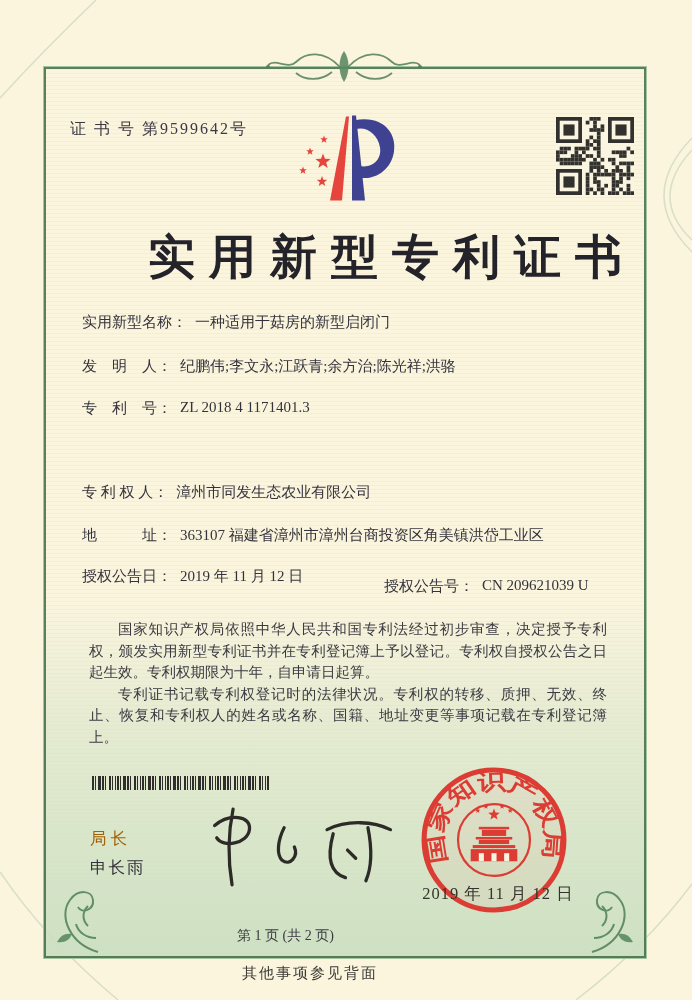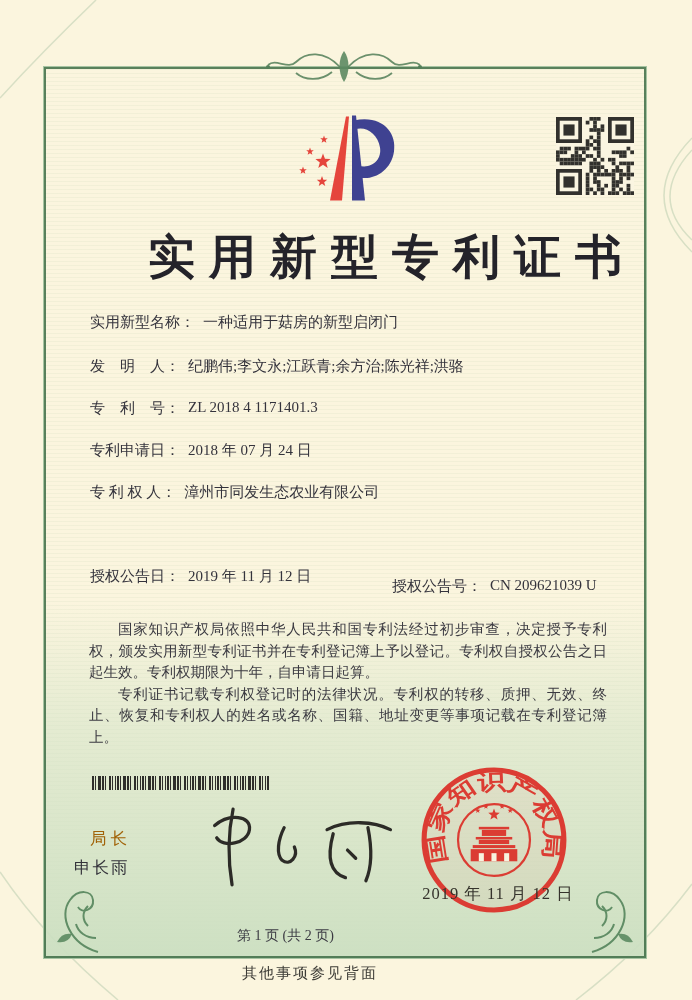--- a/index.html
+++ b/index.html
@@ -22,29 +22,29 @@
       linear-gradient(180deg, rgba(223,235,214,0) 60%, rgba(210,227,199,0.55) 74%, rgba(203,223,193,0.95) 100%),
       repeating-linear-gradient(0deg, rgba(160,190,150,0.10) 0 1px, rgba(0,0,0,0) 1px 4px);
   }
   .cert-no{position:absolute;left:70px;top:119px;font-size:16px;letter-spacing:2px;color:#3a3944;white-space:pre;}
   .logo{position:absolute;left:292px;top:110px;width:110px;height:96px;}
   .qr{position:absolute;left:556px;top:117px;width:78px;height:78px;}
   .title{
     position:absolute;left:46px;top:226px;width:678px;text-align:center;
     font-size:47px;font-weight:bold;letter-spacing:14px;text-indent:14px;color:#24232a;
   }
-  .field-row{position:absolute;left:90px;width:520px;display:flex;font-size:15px;color:#34333c;}
+  .field-row{position:absolute;left:82px;width:520px;display:flex;font-size:15px;color:#34333c;}
   .f-label{white-space:pre;}
   .f-value{white-space:pre;margin-left:8px;}
   .pair2{position:absolute;left:302px;display:flex;margin-top:10px;}
   .paras{position:absolute;left:89px;top:598px;width:518px;font-size:14.5px;line-height:21.5px;color:#3b3a41;text-align:justify;margin-top:21px;}
   .paras p{margin:0;text-indent:2em;}
   .barcode{position:absolute;left:92px;top:776px;width:180px;height:14px;}
   .director-title{position:absolute;left:90px;top:828px;font-size:16.5px;letter-spacing:4px;color:#a16207;}
-  .director-name{position:absolute;left:74px;top:857px;font-size:16.5px;letter-spacing:2px;color:#33323a;}
+  .director-name{position:absolute;left:90px;top:857px;font-size:16.5px;letter-spacing:2px;color:#33323a;}
   .signature{position:absolute;left:198px;top:799px;width:205px;height:94px;}
   .seal{position:absolute;left:418px;top:764px;width:152px;height:152px;opacity:.93;}
   .seal-date{position:absolute;left:418px;top:883px;width:160px;text-align:center;font-size:16.5px;letter-spacing:1px;color:#35332c;white-space:pre;}
   .page-num{position:absolute;left:43px;top:927px;width:485px;text-align:center;font-size:14px;color:#3a3942;white-space:pre;}
   .back-note{position:absolute;left:0;top:964px;width:620px;text-align:center;font-size:15px;letter-spacing:2px;color:#3c3b36;}
   .ornament-top{position:absolute;left:244px;top:46px;width:200px;height:42px;}
   .corner-fl{position:absolute;width:48px;height:80px;}
   .corner-fl.left{left:52px;top:874px;}
   .corner-fl.right{left:590px;top:874px;transform:scaleX(-1);}
 </style>
@@ -87,20 +87,21 @@
   </svg>
   <svg class="corner-fl right" viewBox="0 0 48 80">
     <g stroke="#55855c" stroke-width="2" fill="none" opacity="0.9">
       <path d="M46,78 C18,70 6,42 18,26 C26,15 40,16 41,26 C42,36 30,40 26,33"></path>
       <path d="M36,52 C30,46 30,38 36,32"></path>
       <path d="M44,64 C34,64 26,58 24,50"></path>
     </g>
     <path d="M20,60 q-10,-2 -15,8 q11,2 15,-8 Z" fill="#55855c" opacity="0.85"></path>
   </svg>
 
+  <div class="cert-no">证 书 号 第9599642号</div>
 
   <svg class="logo" viewBox="0 0 110 95">
     <polygon points="54,6 57,6 50,90 38,90" fill="#e5453c"></polygon>
     <polygon points="60,5 64,5 73,90 60,90" fill="#3f4291"></polygon>
     <path d="M62,10 C90,4 105,22 102,41 C99,61 81,70 68,67 L66,55 C80,59 90,49 88,37 C86,23 73,15 63,19 Z" fill="#3f4291"></path>
     <polygon fill="#e5453c" points="32.00,25.00 32.99,27.64 35.80,27.76 33.60,29.52 34.35,32.24 32.00,30.68 29.65,32.24 30.40,29.52 28.20,27.76 31.01,27.64"></polygon>
     <polygon fill="#e5453c" points="18.00,37.00 18.99,39.64 21.80,39.76 19.60,41.52 20.35,44.24 18.00,42.68 15.65,44.24 16.40,41.52 14.20,39.76 17.01,39.64"></polygon>
     <polygon fill="#e5453c" points="31.00,43.00 32.97,48.28 38.61,48.53 34.20,52.04 35.70,57.47 31.00,54.36 26.30,57.47 27.80,52.04 23.39,48.53 29.03,48.28"></polygon>
     <polygon fill="#e5453c" points="11.00,56.00 11.99,58.64 14.80,58.76 12.60,60.52 13.35,63.24 11.00,61.68 8.65,63.24 9.40,60.52 7.20,58.76 10.01,58.64"></polygon>
     <polygon fill="#e5453c" points="30.00,65.50 31.36,69.13 35.23,69.30 32.20,71.71 33.23,75.45 30.00,73.31 26.77,75.45 27.80,71.71 24.77,69.30 28.64,69.13"></polygon>
@@ -261,27 +262,27 @@
     <span class="f-value">一种适用于菇房的新型启闭门</span>
   </div>
   <div class="field-row" style="top:357px">
     <span class="f-label">发　明　人：</span>
     <span class="f-value">纪鹏伟;李文永;江跃青;余方治;陈光祥;洪骆</span>
   </div>
   <div class="field-row" style="top:399px">
     <span class="f-label">专　利　号：</span>
     <span class="f-value">ZL 2018 4 1171401.3</span>
   </div>
-  <div class="field-row" style="top:441px">
-    <span class="f-label">专利申请日：</span>
-    <span class="f-value">2018 年 07 月 24 日</span>
-  </div>
   <div class="field-row" style="top:483px">
     <span class="f-label">专 利 权 人：</span>
     <span class="f-value">漳州市同发生态农业有限公司</span>
+  </div>
+  <div class="field-row" style="top:526px">
+    <span class="f-label">地　　　址：</span>
+    <span class="f-value">363107 福建省漳州市漳州台商投资区角美镇洪岱工业区</span>
   </div>
   <div class="field-row" style="top:567px">
     <span class="f-label">授权公告日：</span>
     <span class="f-value">2019 年 11 月 12 日</span>
     <span class="pair2">
       <span class="f-label">授权公告号：</span>
       <span class="f-value">CN 209621039 U</span>
     </span>
   </div>
 

